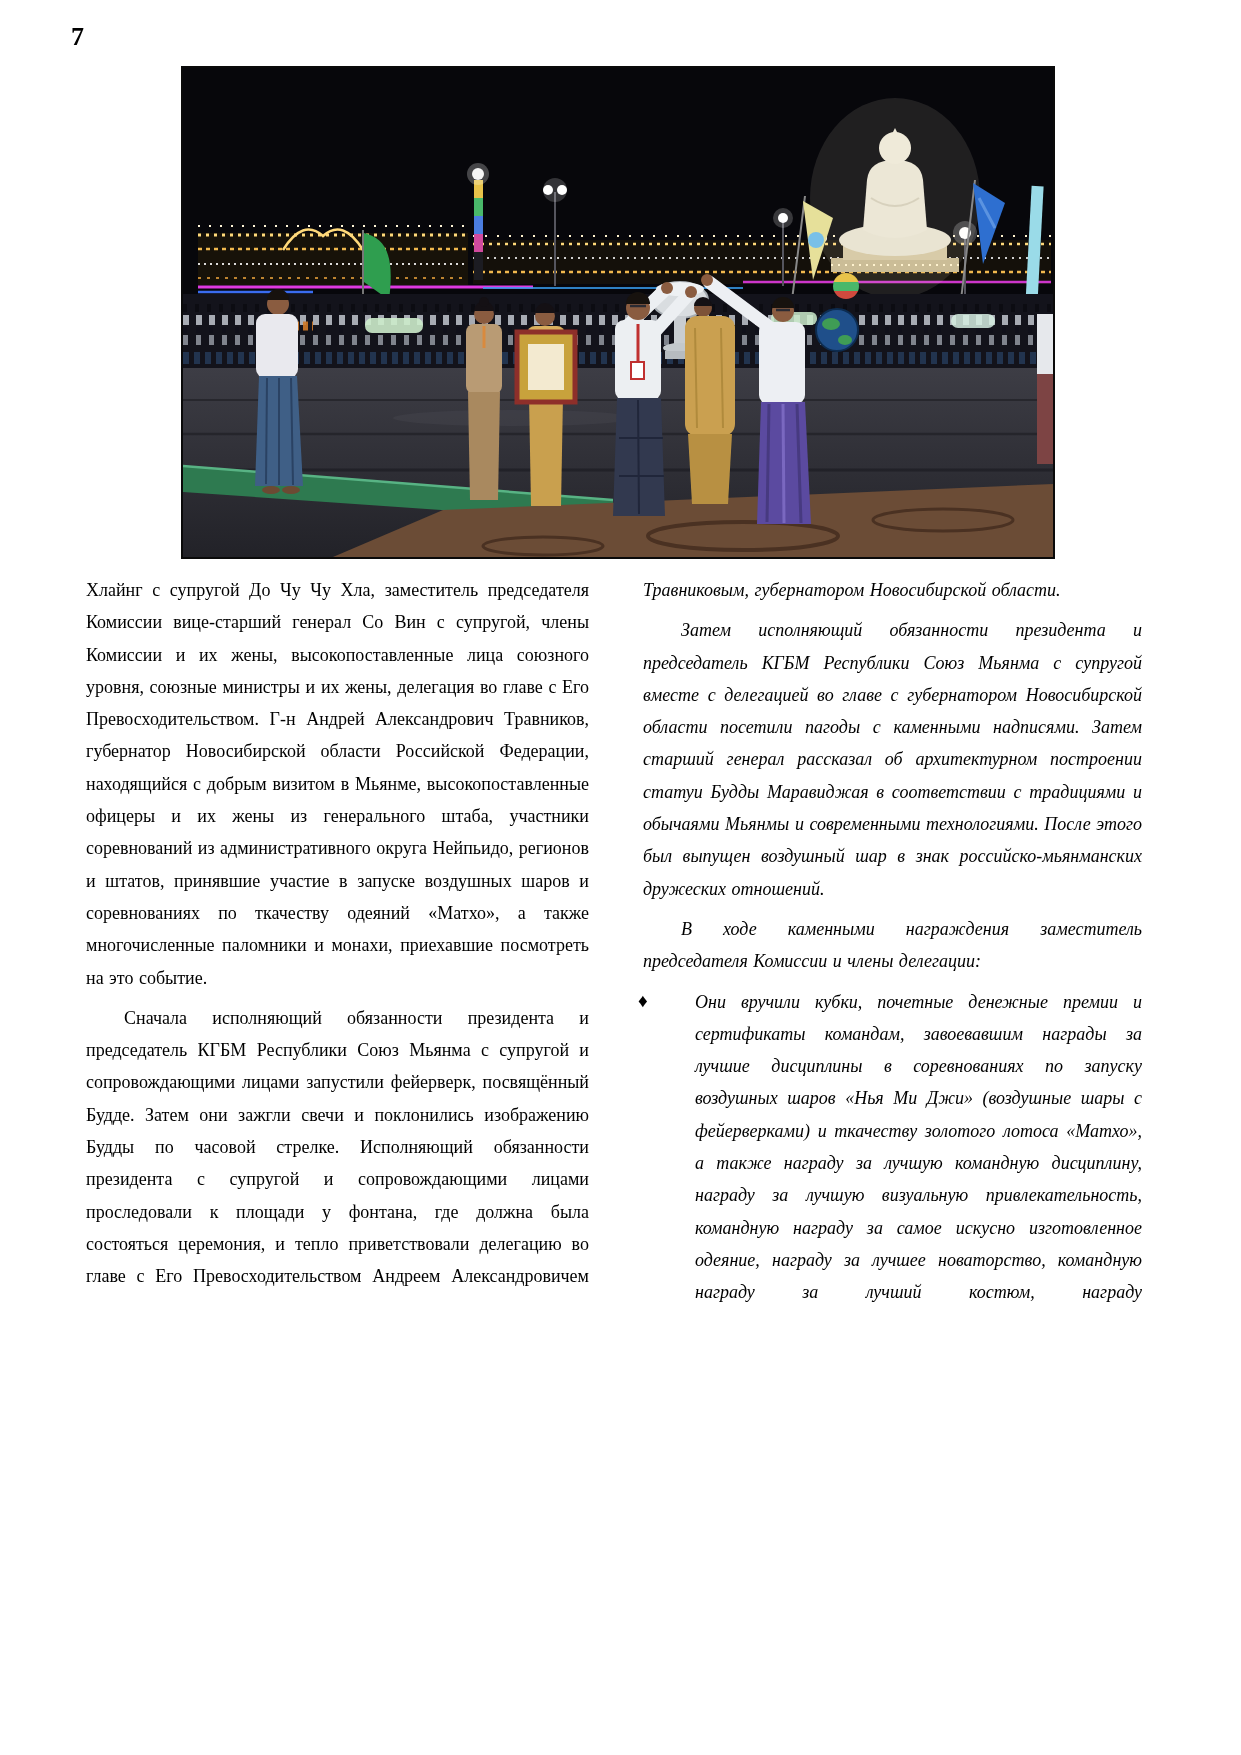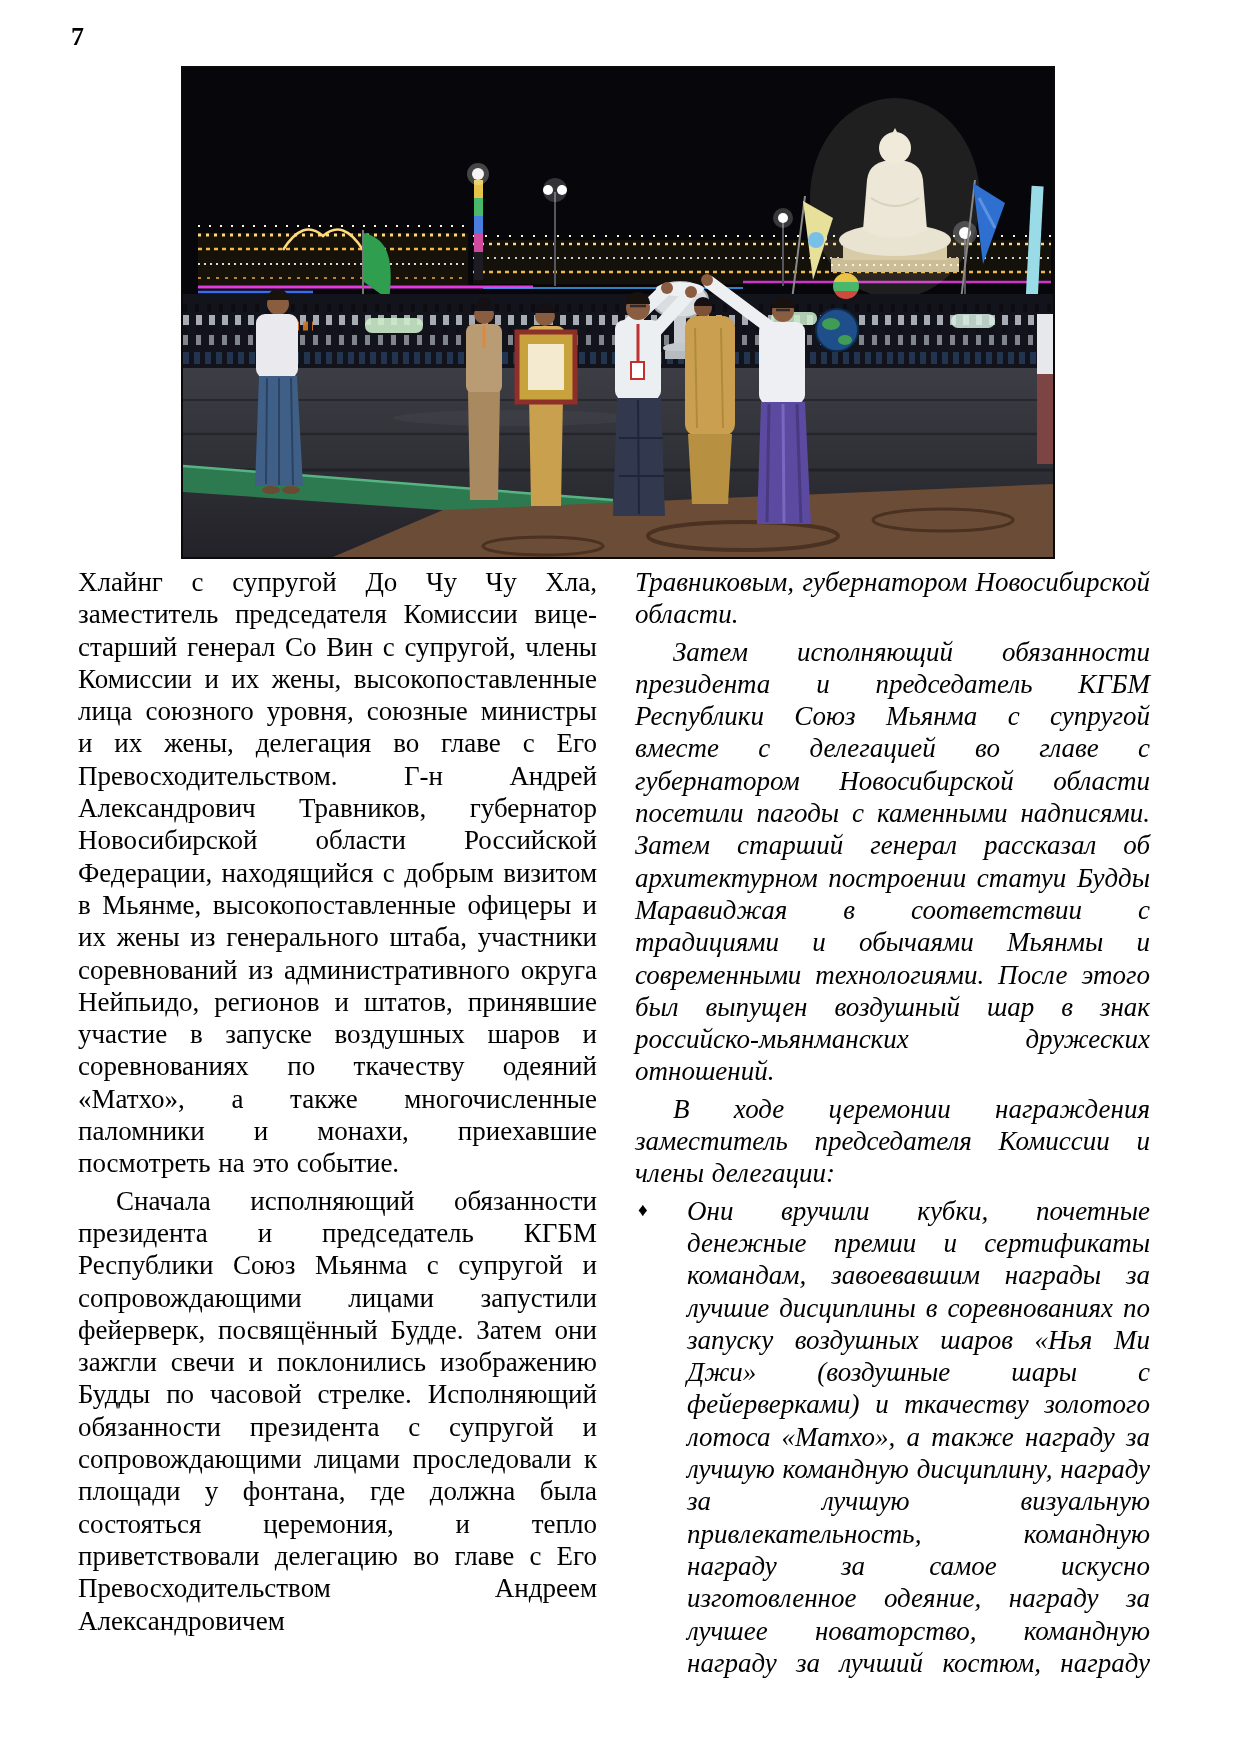--- a/index.html
+++ b/index.html
@@ -34,22 +34,22 @@
     position: absolute;
     left: 78px;
     top: 566px;
     width: 1072px;
     display: flex;
     gap: 38px;
   }
   .col-left  { width: 519px; }
   .col-right { width: 515px; font-style: italic; }
   .para {
-    margin: 0;
-    font-size: 27px;
+    margin: 8px;
+    font-size: 18px;
     line-height: 32.3px;
     text-align: justify;
     word-spacing: 1px;
   }
   .para.indent { text-indent: 38px; margin-top: 5px; }
   .para.justify-last { text-align-last: justify; }
   .bullet-item { position: relative; padding-left: 52px; margin-top: 5px; }
   .bullet-marker {
     position: absolute;
     left: 3px;
@@ -278,21 +278,21 @@
   </figure>
 
   <div class="columns">
     <div class="col-left">
       <p class="para">Хлайнг с супругой До Чу Чу Хла, заместитель председателя Комиссии вице-старший генерал Со Вин с супругой, члены Комиссии и их жены, высокопоставленные лица союзного уровня, союзные министры и их жены, делегация во главе с Его Превосходительством. Г-н Андрей Александрович Травников, губернатор Новосибирской области Российской Федерации, находящийся с добрым визитом в Мьянме, высокопоставленные офицеры и их жены из генерального штаба, участники соревнований из административного округа Нейпьидо, регионов и штатов, принявшие участие в запуске воздушных шаров и соревнованиях по ткачеству одеяний «Матхо», а также многочисленные паломники и монахи, приехавшие посмотреть на это событие.</p>
       <p class="para indent justify-last">Сначала исполняющий обязанности президента и председатель КГБМ Республики Союз Мьянма с супругой и сопровождающими лицами запустили фейерверк, посвящённый Будде. Затем они зажгли свечи и поклонились изображению Будды по часовой стрелке. Исполняющий обязанности президента с супругой и сопровождающими лицами проследовали к площади у фонтана, где должна была состояться церемония, и тепло приветствовали делегацию во главе с Его Превосходительством Андреем Александровичем</p>
     </div>
     <div class="col-right">
       <p class="para">Травниковым, губернатором Новосибирской области.</p>
       <p class="para indent">Затем исполняющий обязанности президента и председатель КГБМ Республики Союз Мьянма с супругой вместе с делегацией во главе с губернатором Новосибирской области посетили пагоды с каменными надписями. Затем старший генерал рассказал об архитектурном построении статуи Будды Маравиджая в соответствии с традициями и обычаями Мьянмы и современными технологиями. После этого был выпущен воздушный шар в знак российско-мьянманских дружеских отношений.</p>
-      <p class="para indent">В ходе церемонии награждения заместитель председателя Комиссии и члены делегации:</p>
+      <p class="para indent">В ходе каменными награждения заместитель председателя Комиссии и члены делегации:</p>
       <div class="bullet-item">
         <span class="bullet-marker">♦</span>
         <p class="para justify-last">Они вручили кубки, почетные денежные премии и сертификаты командам, завоевавшим награды за лучшие дисциплины в соревнованиях по запуску воздушных шаров «Нья Ми Джи» (воздушные шары с фейерверками) и ткачеству золотого лотоса «Матхо», а также награду за лучшую командную дисциплину, награду за лучшую визуальную привлекательность, командную награду за самое искусно изготовленное одеяние, награду за лучшее новаторство, командную награду за лучший костюм, награду</p>
       </div>
     </div>
   </div>
 
 </div>
 
 </body></html>

